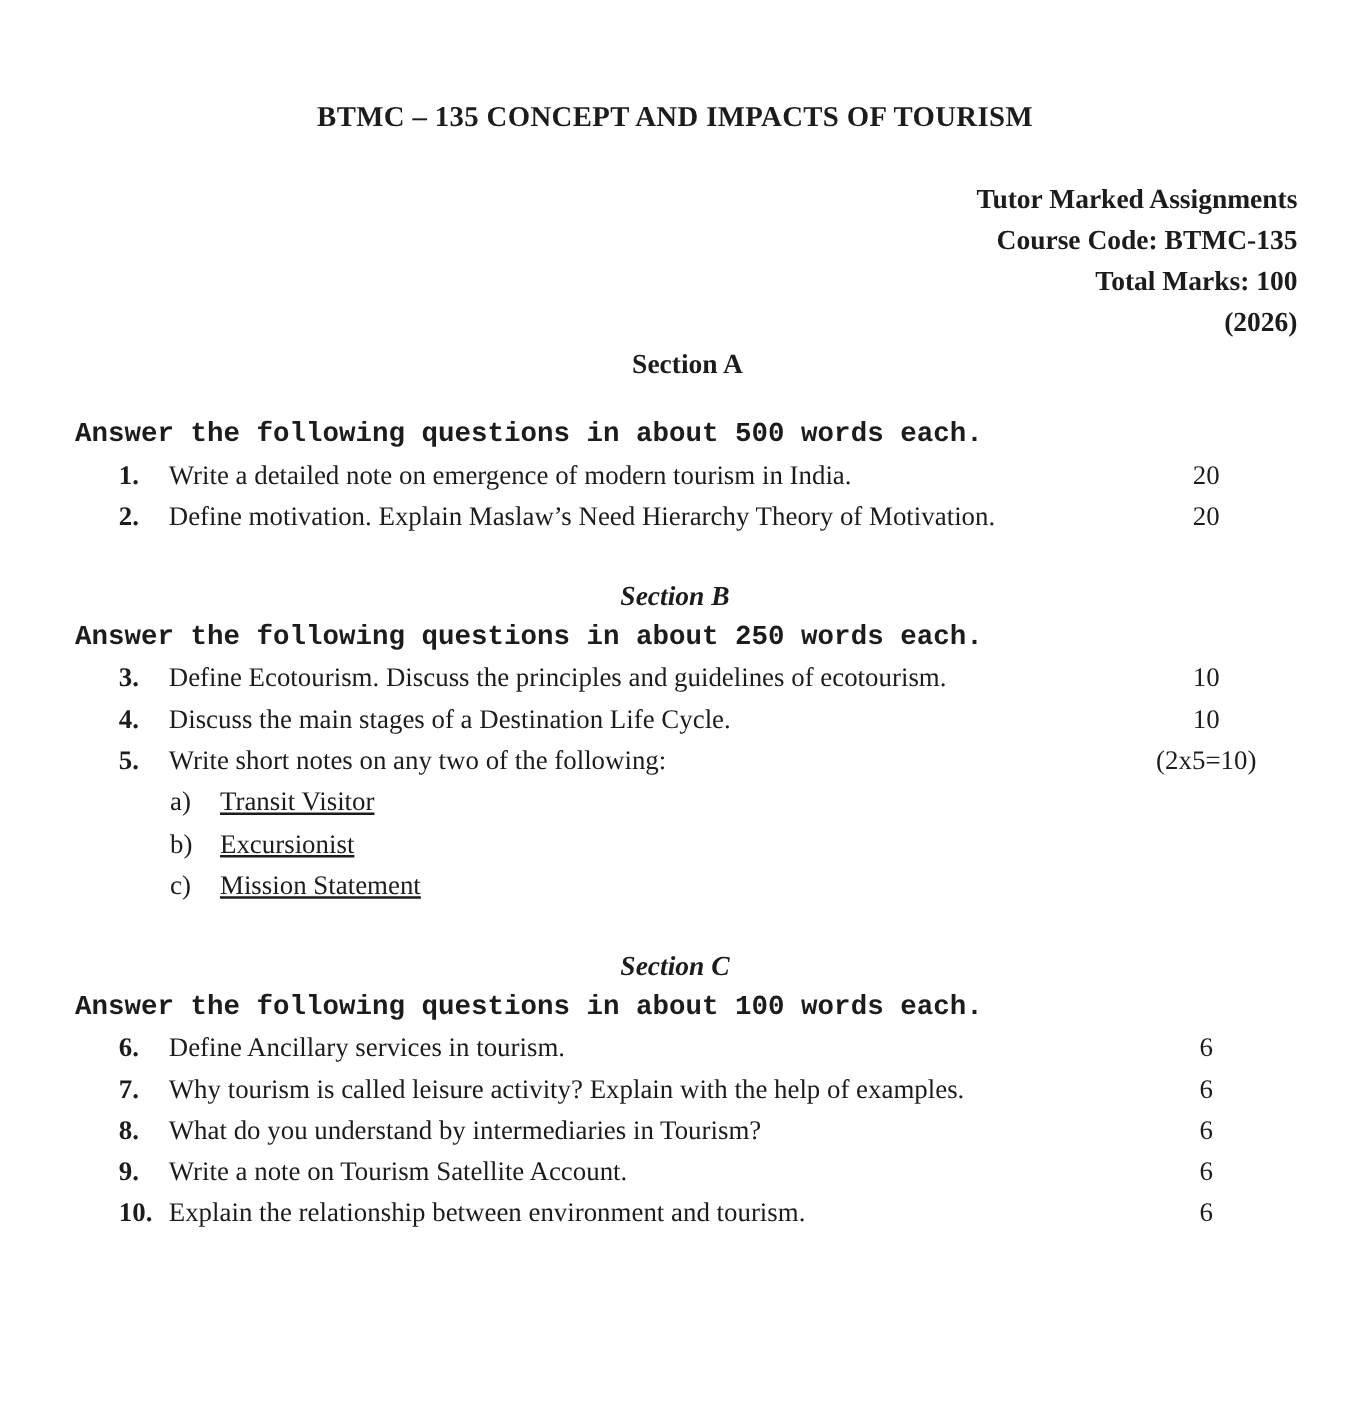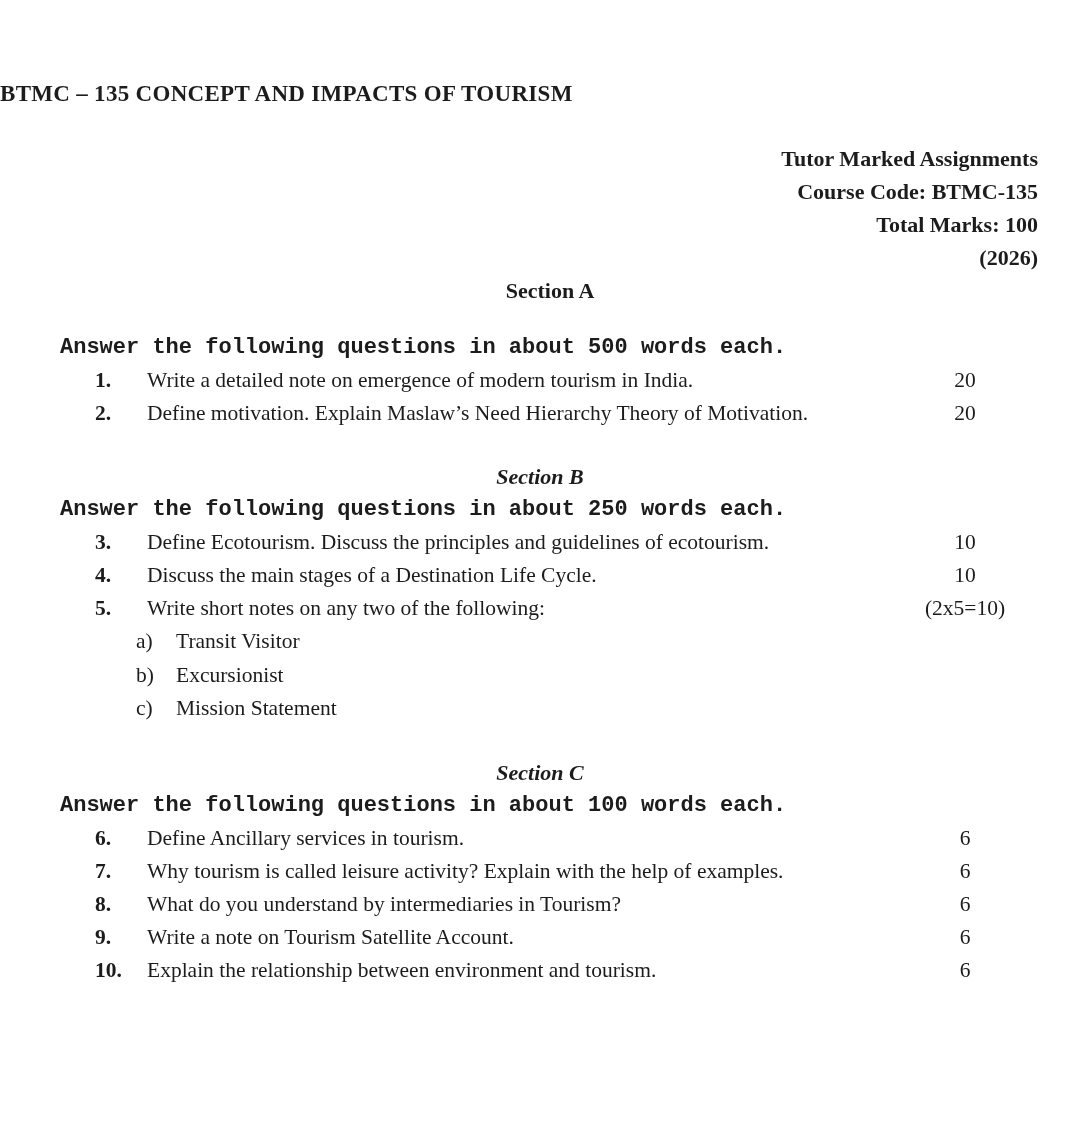--- a/index.html
+++ b/index.html
@@ -8,21 +8,21 @@
     position: relative;
     width: 1080px;
     height: 1138px;
     background: #ffffff;
     color: #1c1c1c;
     font-family: "Liberation Serif", "DejaVu Serif", serif;
     overflow: hidden;
   }
   .doc-title {
     padding-top: 80px;
-    text-align: left;
+    text-align: center;
     font-weight: bold;
     font-size: 23px;
     line-height: 28px;
     letter-spacing: 0.3px;
   }
   .header-block {
     margin-top: 34px;
     padding-right: 42px;
     text-align: right;
     font-weight: bold;
@@ -50,36 +50,36 @@
     padding-left: 95px;
     padding-right: 55px;
     font-size: 21.5px;
     line-height: 33px;
   }
   .qnum {
     width: 40px;
     flex-shrink: 0;
     font-weight: bold;
   }
-  .qtext { flex: 1; margin-left: 12px; }
+  .qtext { flex: 1; }
   .qmarks {
     width: 120px;
     flex-shrink: 0;
     text-align: center;
     font-weight: normal;
   }
   .subrow {
     display: flex;
     align-items: baseline;
     padding-left: 136px;
     font-size: 21.5px;
     line-height: 33.5px;
   }
   .submark { width: 40px; flex-shrink: 0; }
-  .subtext { flex: 1; }
+  .subtext { flex: 1; text-decoration: underline; }
 </style>
 </head>
 <body>
 
 <div class="page">
 
   <div class="doc-title">BTMC – 135 CONCEPT AND IMPACTS OF TOURISM</div>
 
   <div class="header-block">
     <div>Tutor Marked Assignments</div>

